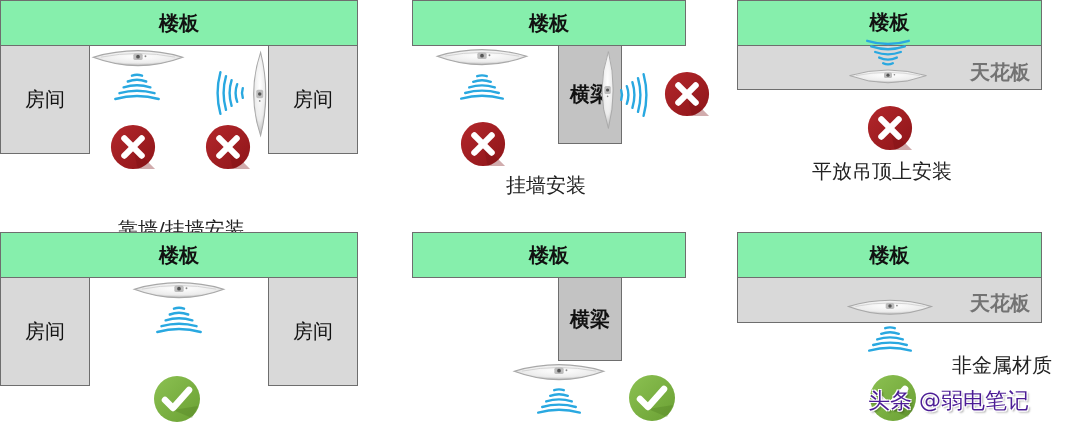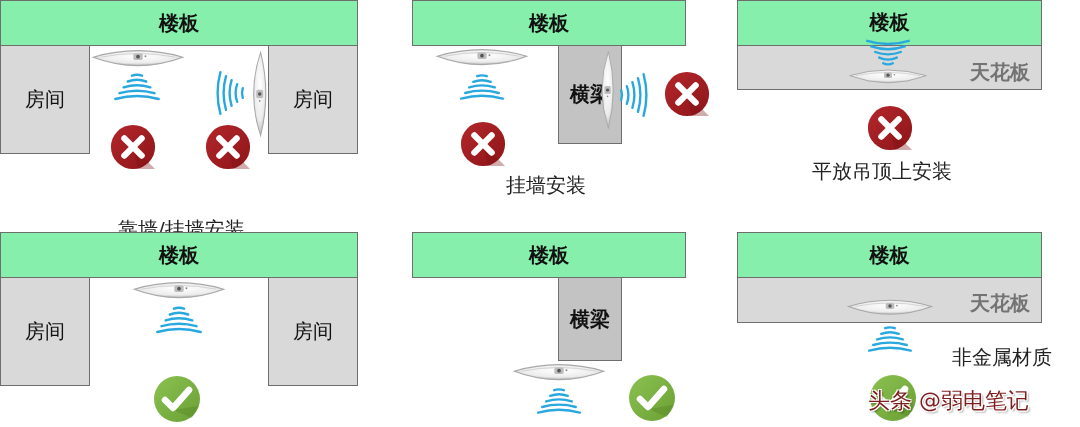--- a/index.html
+++ b/index.html
@@ -26,21 +26,21 @@
   .ceil-label {
     position: absolute; font-weight: bold; font-size: 20px; color: #737373;
   }
   .caption {
     position: absolute; font-size: 20px; color: #222; white-space: nowrap;
   }
   .ap { position: absolute; }
   .wave { position: absolute; }
   .mark { position: absolute; }
   .watermark {
-    position: absolute; font-size: 22px; color: #7f1d1d; white-space: nowrap;
+    position: absolute; font-size: 22px; color: #4c1d95; white-space: nowrap;
     text-shadow: 1px 1px 0 #fff, -1px -1px 0 #fff, 1px -1px 0 #fff, -1px 1px 0 #fff, 2px 2px 2px rgba(0,0,0,0.35);
     text-align: right;
   }
 </style>
 </head>
 <body>
 
 <svg width="0" height="0" style="position:absolute">
   <defs>
     <radialGradient id="apGrad" cx="50%" cy="40%" r="60%">
@@ -218,19 +218,19 @@
 <div>
   <div class="slab" style="left:737px;top:232px;width:305px;height:46px;">楼板</div>
   <div class="ceiling" style="left:737px;top:277px;width:305px;height:46px;"></div>
   <div class="ceil-label" style="left:970px;top:290px;">天花板</div>
   <svg class="ap" style="left:840px;top:296px;" width="100" height="26">
       <use href="#ap-h"></use>
     </svg>
   <svg class="wave" style="left:866px;top:324px;" width="48" height="34">
       <use href="#wave-down"></use>
     </svg>
-  <div class="caption" style="left:952px;top:344px;">非金属材质</div>
+  <div class="caption" style="left:952px;top:352px;">非金属材质</div>
   <svg class="mark" style="left:868px;top:373px;" width="50" height="50">
       <use href="#check-mark"></use>
     </svg>
 </div>
 
 <div class="watermark" style="left:868px;top:386px;">头条 @弱电笔记</div>
 
 </body></html>

